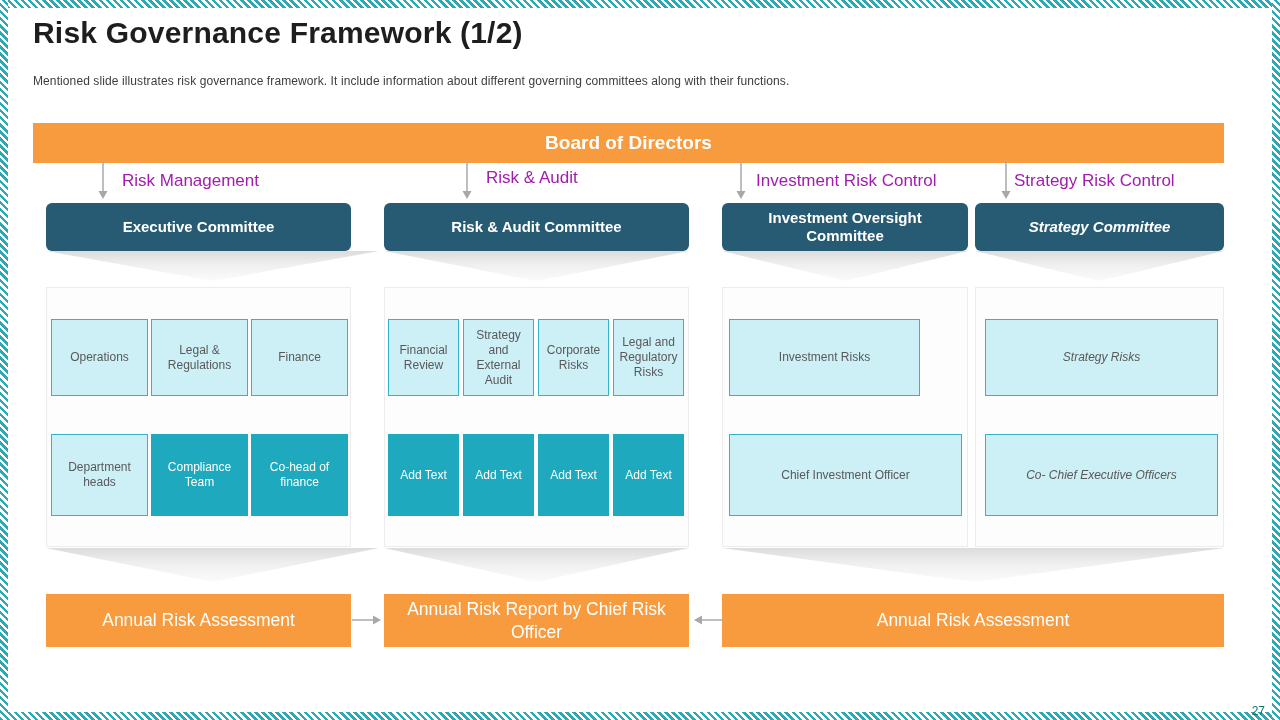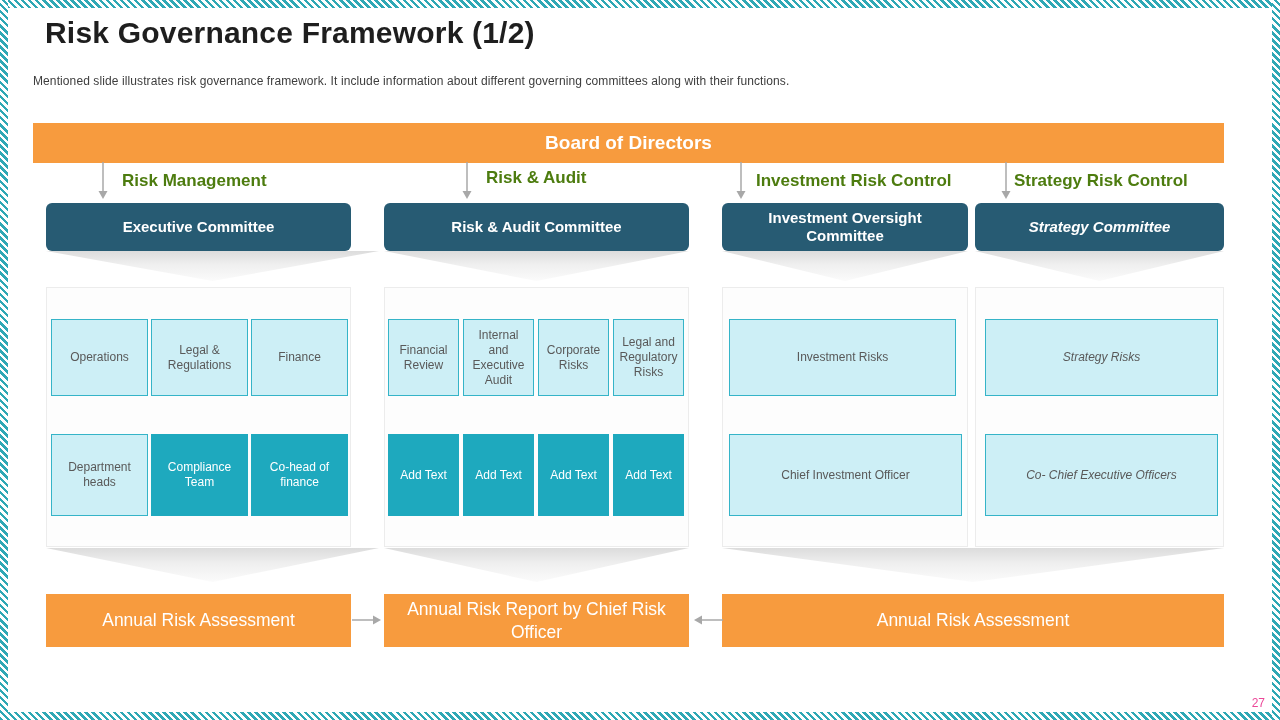--- a/index.html
+++ b/index.html
@@ -8,37 +8,37 @@
     background:#ffffff;font-family:"Liberation Sans",sans-serif;
     -webkit-font-smoothing:antialiased;
   }
   
   .frame{position:absolute;background:repeating-linear-gradient(45deg,#2fa8b5 0px,#2fa8b5 2.5px,#ffffff 2.5px,#ffffff 5px);}
   .frame.top{left:0;top:0;width:1280px;height:8px;}
   .frame.bottom{left:0;top:712px;width:1280px;height:8px;}
   .frame.left{left:0;top:0;width:8px;height:720px;}
   .frame.right{left:1272px;top:0;width:8px;height:720px;}
 
-  .title{position:absolute;left:33px;top:16px;font-size:30px;font-weight:bold;color:#1e1e1e;letter-spacing:0.2px;margin-left:12px;}
+  .title{position:absolute;left:33px;top:16px;font-size:30px;font-weight:bold;color:#1e1e1e;letter-spacing:0.2px;}
   .subtitle{position:absolute;left:33px;top:74px;font-size:12px;color:#3d3d3d;letter-spacing:0.1px;}
 
   .board-banner{
     position:absolute;left:33px;top:123px;width:1191px;height:40px;
     background:#f79b3e;color:#ffffff;font-size:19px;font-weight:bold;
     display:flex;align-items:center;justify-content:center;
   }
 
   
   .colA{left:46px;width:305px;padding-left:28px;}
   .colB{left:384px;width:305px;}
   .colC{left:722px;width:246px;}
   .colD{left:975px;width:249px;font-style:italic;}
 
   .varrow{position:absolute;top:162px;}
-  .branch-label{position:absolute;top:171px;font-size:17px;color:#4d7c0f;white-space:nowrap;font-weight:bold;}
+  .branch-label{position:absolute;top:171px;font-size:17px;color:#a21caf;white-space:nowrap;}
 
   .committee{
     position:absolute;top:203px;height:48px;border-radius:6px;
     background:#275b73;color:#ffffff;font-size:15px;font-weight:bold;
     display:flex;align-items:center;justify-content:center;text-align:center;
     padding:0 14px;box-sizing:border-box;line-height:1.2;
   }
 
   .chev{
     position:absolute;height:30px;
@@ -65,21 +65,21 @@
     position:absolute;top:594px;height:53px;background:#f79b3e;color:#ffffff;
     font-size:17.5px;display:flex;align-items:center;justify-content:center;
     text-align:center;line-height:1.3;padding:0 20px;box-sizing:border-box;
   }
   .banner.b1{left:46px;width:305px;}
   .banner.b2{left:384px;width:305px;}
   .banner.b3{left:722px;width:502px;}
 
   .harrow{position:absolute;top:613px;}
 
-  .page-number{position:absolute;right:15px;bottom:10px;font-size:12px;color:#ec4899;}
+  .page-number{position:absolute;right:15px;bottom:2px;font-size:12px;color:#0f766e;}
 </style>
 </head>
 <body>
 
 <div class="frame top"></div>
 <div class="frame bottom"></div>
 <div class="frame left"></div>
 <div class="frame right"></div>
 
 <div class="title">Risk Governance Framework (1/2)</div>
@@ -123,31 +123,31 @@
   <div class="cell r1 box-light" style="left:4px;width:97px">Operations</div>
   <div class="cell r1 box-light" style="left:104px;width:97px">Legal &amp; Regulations</div>
   <div class="cell r1 box-light" style="left:204px;width:97px">Finance</div>
   <div class="cell r2 box-light" style="left:4px;width:97px">Department heads</div>
   <div class="cell r2 box-teal" style="left:104px;width:97px">Compliance Team</div>
   <div class="cell r2 box-teal" style="left:204px;width:97px">Co-head of finance</div>
 </div>
 
 <div class="panel colB">
   <div class="cell r1 box-light" style="left:3px;width:71px">Financial Review</div>
-  <div class="cell r1 box-light" style="left:78px;width:71px">Internal and Executive Audit</div>
+  <div class="cell r1 box-light" style="left:78px;width:71px">Strategy and External Audit</div>
   <div class="cell r1 box-light" style="left:153px;width:71px">Corporate Risks</div>
   <div class="cell r1 box-light" style="left:228px;width:71px">Legal and Regulatory Risks</div>
   <div class="cell r2 box-teal" style="left:3px;width:71px">Add Text</div>
   <div class="cell r2 box-teal" style="left:78px;width:71px">Add Text</div>
   <div class="cell r2 box-teal" style="left:153px;width:71px">Add Text</div>
   <div class="cell r2 box-teal" style="left:228px;width:71px">Add Text</div>
 </div>
 
 <div class="panel colC">
-  <div class="cell r1 box-light" style="left:6px;width:227px">Investment Risks</div>
+  <div class="cell r1 box-light" style="left:6px;width:191px">Investment Risks</div>
   <div class="cell r2 box-light" style="left:6px;width:233px">Chief Investment Officer</div>
 </div>
 
 <div class="panel colD">
   <div class="cell r1 box-light" style="left:9px;width:233px">Strategy Risks</div>
   <div class="cell r2 box-light" style="left:9px;width:233px">Co- Chief Executive Officers</div>
 </div>
 
 <div class="chev row-bottom colA"></div>
 <div class="chev row-bottom colB"></div>

